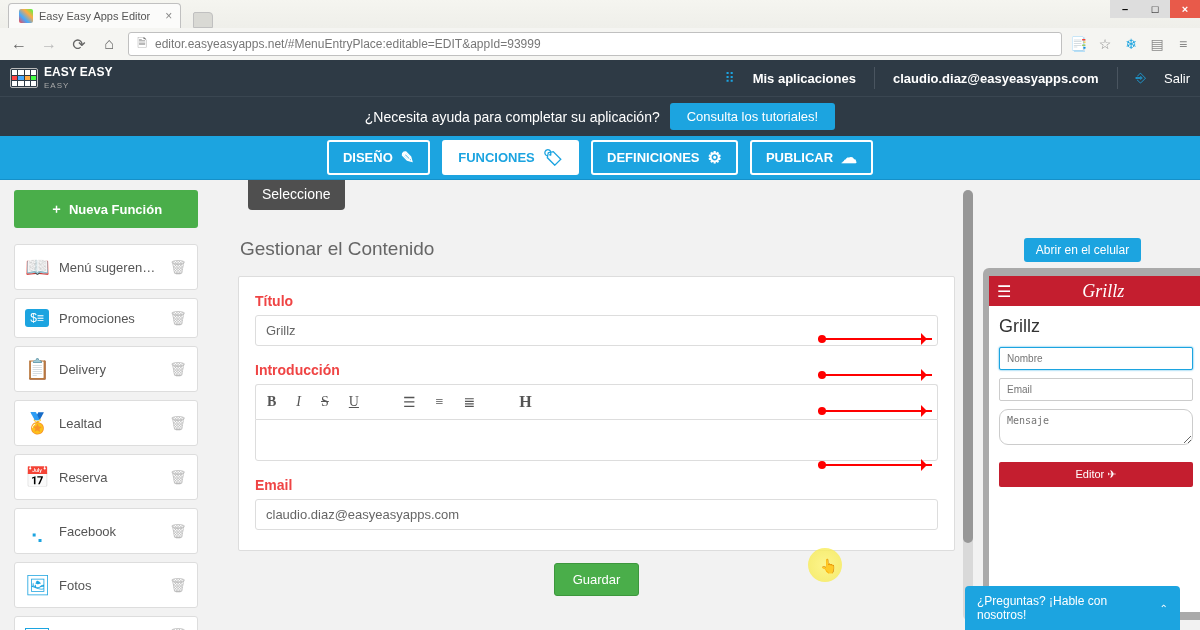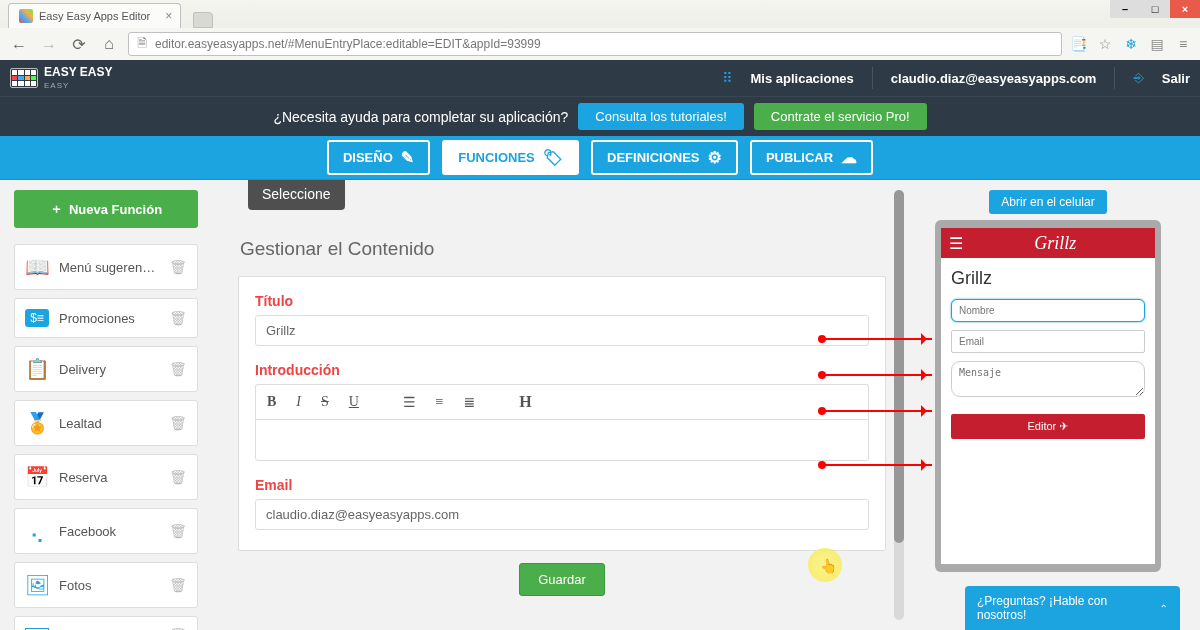--- a/index.html
+++ b/index.html
@@ -72,31 +72,31 @@
 .rte-btn.h { font-weight: bold; font-size: 16px; }
 .rte-body { border: 1px solid #ddd; border-radius: 0 0 3px 3px; height: 42px; margin-bottom: 16px; }
 .save-row { text-align: center; margin-top: 12px; }
 .save-btn { background: #4aae4a; border: 1px solid #3d973d; color: #fff; border-radius: 3px; padding: 8px 18px; font-size: 13px; cursor: pointer; }
 .cursor-spot { position: absolute; width: 34px; height: 34px; background: radial-gradient(#fff573, #f5e84a); border-radius: 50%; opacity: 0.8; left: 598px; top: 368px; }
 .cursor-ptr { position: absolute; left: 610px; top: 378px; font-size: 14px; }
 
 .scroll-track { width: 10px; background: rgba(0,0,0,0.1); border-radius: 5px; position: absolute; right: 0; top: 10px; bottom: 10px; }
 .scroll-thumb { width: 100%; background: rgba(0,0,0,0.3); border-radius: 5px; height: 82%; }
 
-.preview { width: 296px; padding: 10px 18px 0 10px; position: relative; }
+.preview { width: 227px; padding: 10px 18px 0 10px; position: relative; margin-top: 48px; }
 .open-cel-btn { display: block; margin: 0 auto 6px; background: #1ca4e0; color: #fff; border: none; border-radius: 3px; padding: 5px 12px; font-size: 12px; cursor: pointer; }
 .phone { background: #aaa; border-radius: 6px; padding: 8px 6px; width: 226px; margin: 0 auto; }
 .phone-inner { background: #fff; height: 336px; display: flex; flex-direction: column; }
 .phone-header { background: #c41e2f; height: 30px; display: flex; align-items: center; padding: 0 8px; }
 .hamburger { color: #fff; font-size: 16px; }
 .phone-logo { flex: 1; text-align: center; color: #fff; font-family: cursive; font-style: italic; font-size: 18px; }
 .phone-body { padding: 10px 10px; flex: 1; }
 .phone-title { font-size: 18px; color: #333; margin-bottom: 10px; }
 .phone-field { width: 100%; border: 1px solid #ccc; border-radius: 2px; padding: 5px 7px; font-size: 10px; color: #999; margin-bottom: 8px; }
-.phone-field.focused { border-color: #1ca4e0; box-shadow: 0 0 2px #1ca4e0; border-radius: 6px; }
+.phone-field.focused { border-color: #1ca4e0; box-shadow: 0 0 2px #1ca4e0; }
 .phone-field.textarea { height: 36px; border-radius: 9px; }
 .phone-send { width: 100%; background: #c41e2f; color: #fff; border: none; padding: 6px; font-size: 11px; border-radius: 2px; margin-top: 6px; cursor: pointer; }
 
 
 .arrow { position: absolute; height: 2px; background: #f00; }
 .arrow::after { content: ''; position: absolute; right: -1px; top: -5px; border: 6px solid transparent; border-left-color: #f00; }
 .arrow::before { content: ''; position: absolute; left: 0; top: -3px; width: 8px; height: 8px; background: #f00; border-radius: 50%; }
 
 
 .chat-widget { position: absolute; bottom: 0; right: 20px; width: 215px; background: #1ca4e0; color: #fff; border-radius: 4px 4px 0 0; padding: 8px 12px; display: flex; align-items: center; font-size: 12px; }
@@ -159,28 +159,27 @@
       <b>EASY EASY</b><br><small>EASY</small>
     </div>
   </div>
   <div class="topbar-right">
     <span class="apps-icon">⠿</span>
     <span style="font-weight:bold">Mis aplicaciones</span>
     <div class="divider"></div>
     <span style="font-weight:bold">claudio.diaz@easyeasyapps.com</span>
     <div class="divider"></div>
     <span class="logout-icon">⎆</span>
-    <span style="font-weight:bold">Salir</span>
+    <span style="font-weight:normal">Salir</span>
   </div>
 </div>
 
 <div class="help-banner">
   <span>¿Necesita ayuda para completar su aplicación?</span>
   <button class="btn btn-cyan">Consulta los tutoriales!</button>
-  <button class="btn btn-green">Contrate el servicio Pro!</button>
 </div>
 
 <div class="main-nav">
   <div class="nav-btn">
       <span>DISEÑO</span>
       <span class="nav-icon-sm">✎</span>
     </div>
   <div class="nav-btn active">
       <span>FUNCIONES</span>
       <span class="nav-icon-sm">🏷</span>

